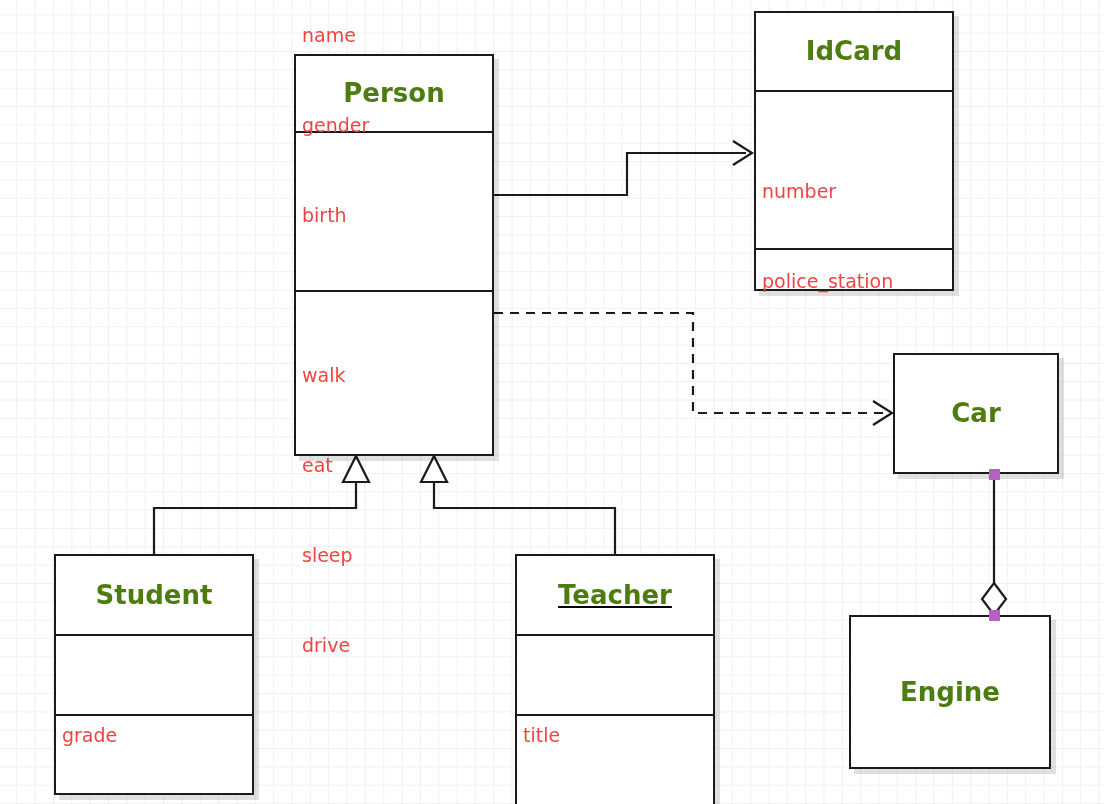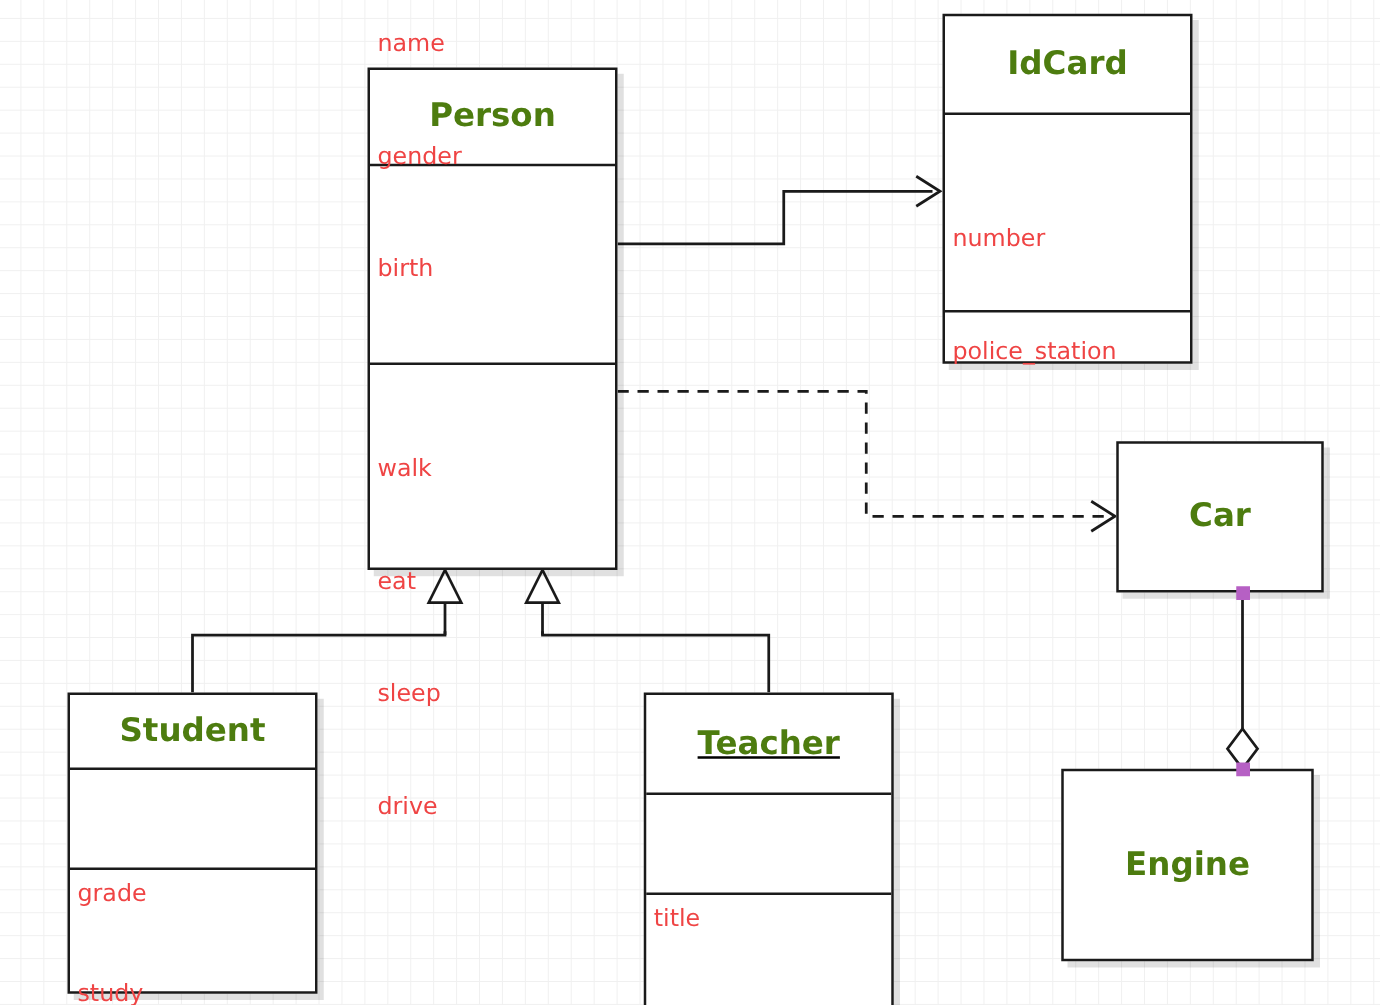--- a/index.html
+++ b/index.html
@@ -174,21 +174,21 @@
   <div class="handle" style="left:989px; top:469px;"></div>
 
   <div class="umlbox" style="left:849px; top:615px; width:202px; height:154px;">
     <div class="compartment" style="height:100%; display:flex; align-items:center; justify-content:center;">
       <span class="cls-title">Engine</span>
     </div>
   </div>
   <div class="handle" style="left:989px; top:610px;"></div>
 
   <div class="umlbox" style="left:54px; top:554px; width:200px; height:241px;">
-    <div class="compartment" style="height:58px; display:flex; align-items:center; justify-content:center;">
+    <div class="compartment" style="height:78px; display:flex; align-items:center; justify-content:center;">
       <span class="cls-title">Student</span>
     </div>
     <div class="compartment comp-divider" style="height:80px; display:flex; align-items:flex-start; padding-top:24px;">
       <div class="cls-members">
         <span class="member-line">grade</span>
       </div>
     </div>
     <div class="compartment comp-divider" style="height:79px; display:flex; align-items:flex-start; padding-top:24px;">
       <div class="cls-members">
         <span class="member-line">study</span>

